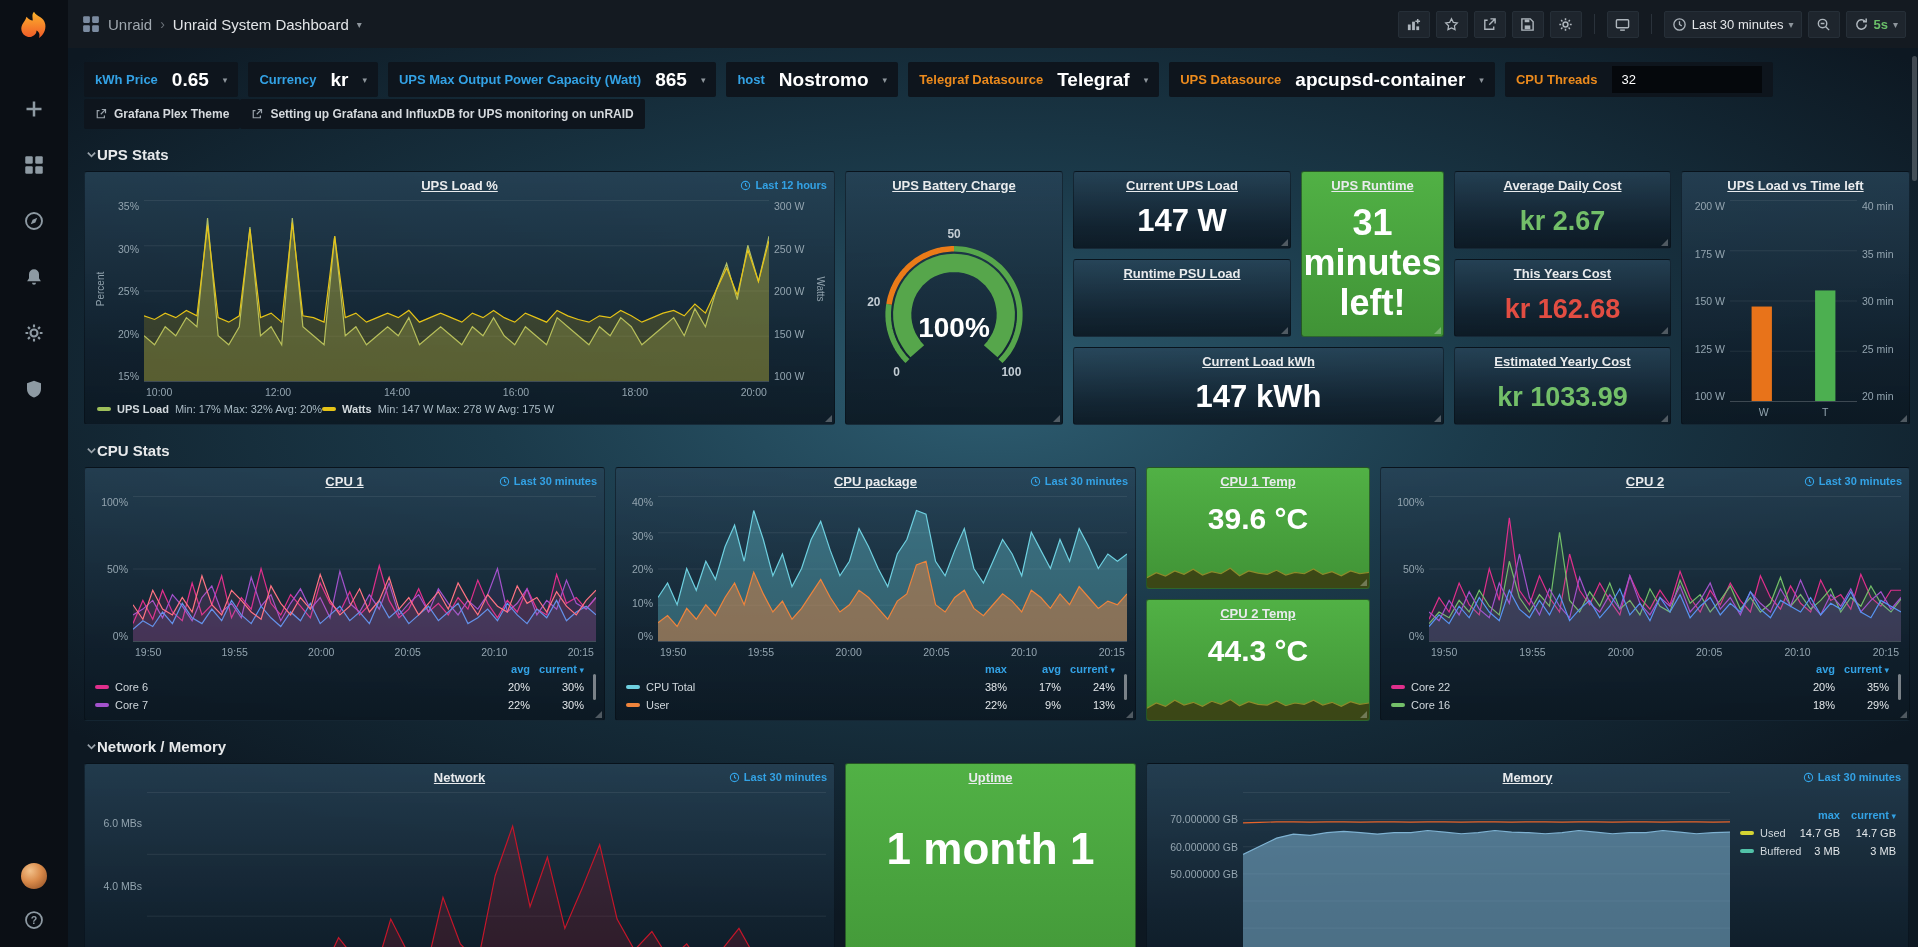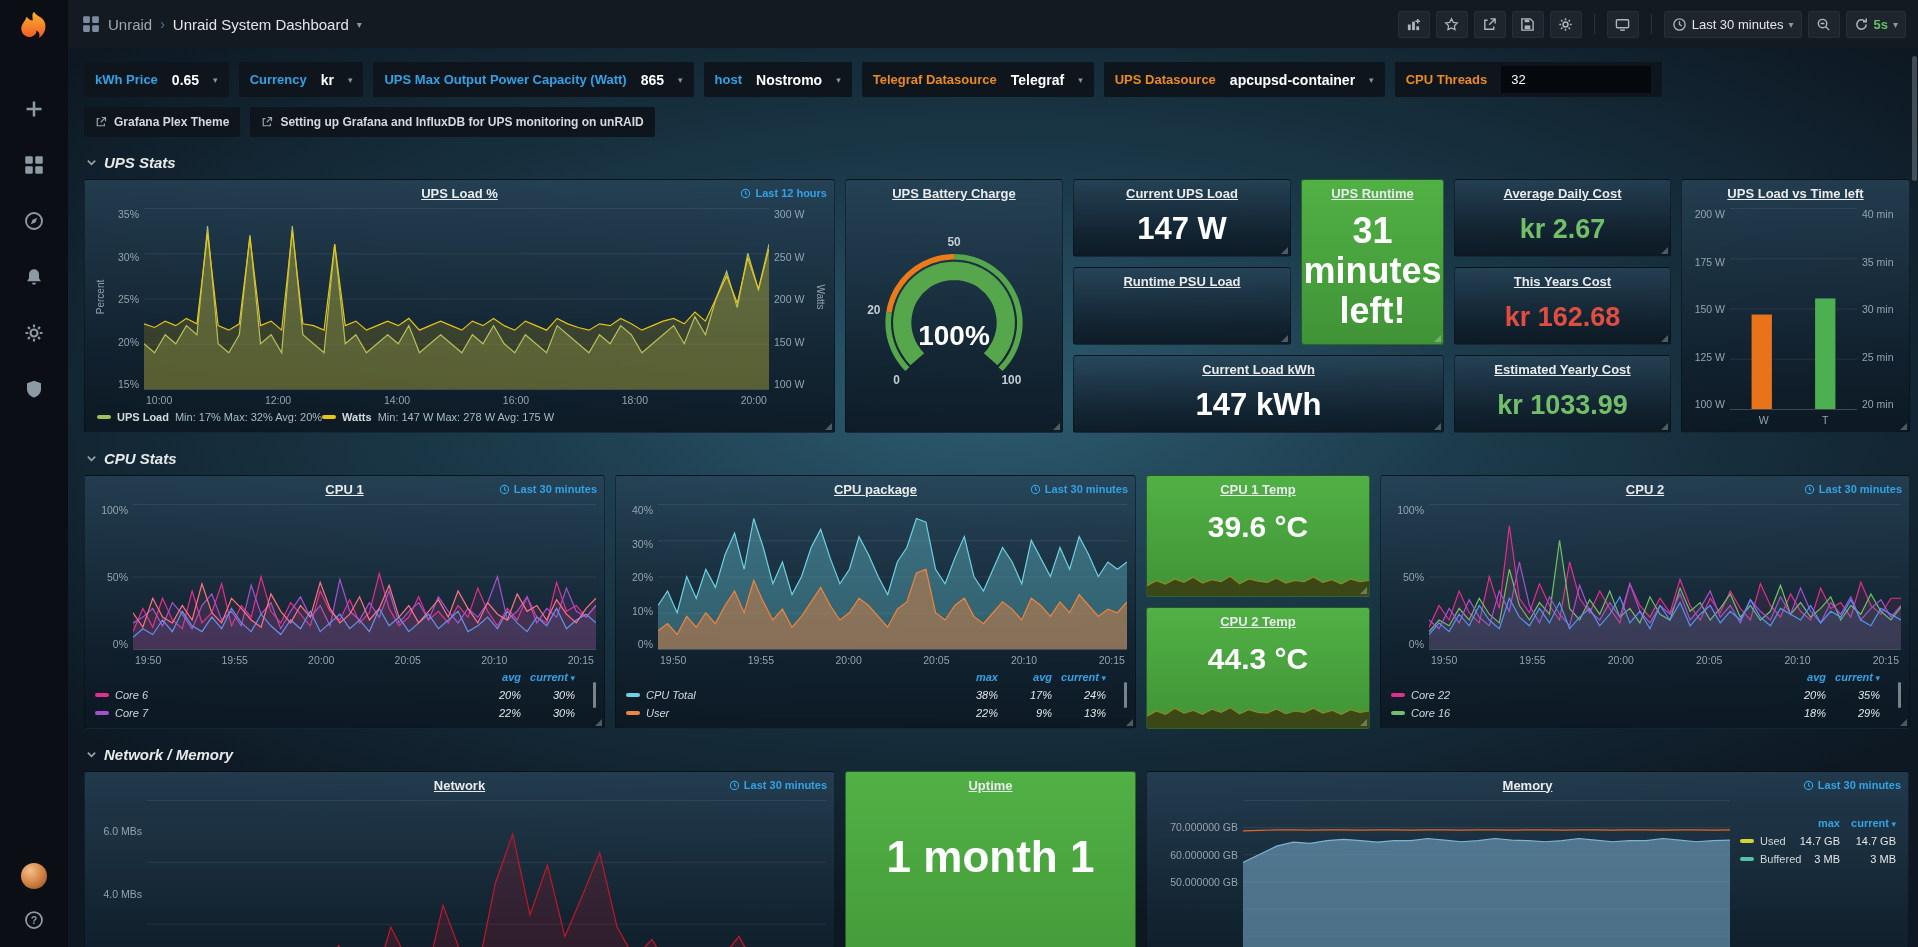--- a/index.html
+++ b/index.html
@@ -34,30 +34,30 @@
   .tb-time { color:#e3e5e8; font-weight:500; white-space:nowrap; }
   .tb-refresh-int { font-weight:700; }
 
   
   .dash { flex:1; overflow:hidden; padding:0 10px 0 16px; position:relative; }
   .var-row { margin-top:14px; display:flex; gap:10px; }
   .chip { display:flex; align-items:center; height:35px; background:#0e151d; padding:0 11px; gap:14px; border-radius:2px; }
   .chip .lbl { font-size:13px; font-weight:600; white-space:nowrap; }
   .chip.blue .lbl { color:#33a2e5; }
   .chip.orange .lbl { color:#eb8a1d; }
-  .chip .val { color:#fff; font-size:14px; font-weight:600; white-space:nowrap; cursor:pointer; }
+  .chip .val { color:#fff; font-size:19px; font-weight:600; white-space:nowrap; cursor:pointer; }
   .chip .caret { font-size:9px; }
   .var-input { width:150px; height:27px; background:#05080c; border:1px solid #05080c; color:#fff; font-size:13px; padding:0 9px;
     font-family:inherit; }
-  .links-row { margin-top:10px; display:flex; gap:10px; }
+  .links-row { margin-top:2px; display:flex; }
   .linkchip { display:flex; align-items:center; gap:7px; height:30px; background:#0e151d; padding:0 11px;
     font-size:12px; font-weight:700; color:#d5d9dd; border-radius:2px; cursor:pointer; }
   .linkchip svg { width:12px; height:12px; color:#9aa3ab; }
 
-  .section-hdr { display:flex; align-items:center; gap:7px; margin:17px 0 8px 2px; cursor:pointer;font-style:italic; }
+  .section-hdr { display:flex; align-items:center; margin:17px 0 8px 2px; cursor:pointer; }
   .section-hdr svg { width:11px; height:11px; color:#9aa3ab; }
   .section-hdr .sec-title { font-size:15px; font-weight:700; color:#e7e9eb; }
 
   .row { display:flex; gap:10px; height:254px; margin-bottom:8px; }
 
   .panel { position:relative; border-radius:3px; overflow:hidden; border:1px solid rgba(5,12,18,0.45);
     background:linear-gradient(180deg, rgba(40,68,88,0.78) 0%, rgba(17,32,45,0.88) 70%, rgba(12,24,34,0.92) 100%);
     display:flex; flex-direction:column; }
   .panel::after { content:""; position:absolute; right:2px; bottom:2px; width:0; height:0;
     border-left:7px solid transparent; border-bottom:7px solid rgba(255,255,255,0.28); }
@@ -93,21 +93,21 @@
     font-size:10px; color:#8fa0ab; white-space:nowrap; }
   .ts-ylab.right span { transform:translate(-50%,-50%) rotate(90deg); }
 
   .ts-legend.split { height:20px; flex:none; display:flex; justify-content:flex-start; align-items:center;
     padding:2px 4px 0; font-size:11px; }
   .lg-item { display:flex; align-items:center; gap:6px; white-space:nowrap; }
   .lg-item b { color:#d3dade; font-weight:700; cursor:pointer; }
   .lg-stats { color:#a9bac4; }
   .lg-dash { width:14px; height:4px; border-radius:2px; display:inline-block; flex:none; }
 
-  .ts-legend.table { flex:none; position:relative; padding:2px 21px 0 2px;font-style:italic; }
+  .ts-legend.table { flex:none; position:relative; padding:2px 12px 0 2px; }
   .ts-legend.table::after { content:""; position:absolute; right:0px; top:16px; width:3px; height:26px;
     background:rgba(255,255,255,0.45); border-radius:2px; }
   .lg-hdr,.lg-row { display:flex; align-items:center; height:18px; font-size:11px; }
   .lg-hdr { justify-content:flex-end; color:#33a2e5; font-weight:700; }
   .lg-col { width:54px; text-align:right; color:#e3e7ea; flex:none; }
   .lg-hdr .lg-col { color:#33a2e5; }
   .lg-hdr .lg-col:last-child::after { content:" \25BE"; font-size:9px; }
   .lg-row .lg-name { flex:1; color:#d0d7dc; display:flex; align-items:center; gap:6px; cursor:pointer; min-width:0; }
 
   

